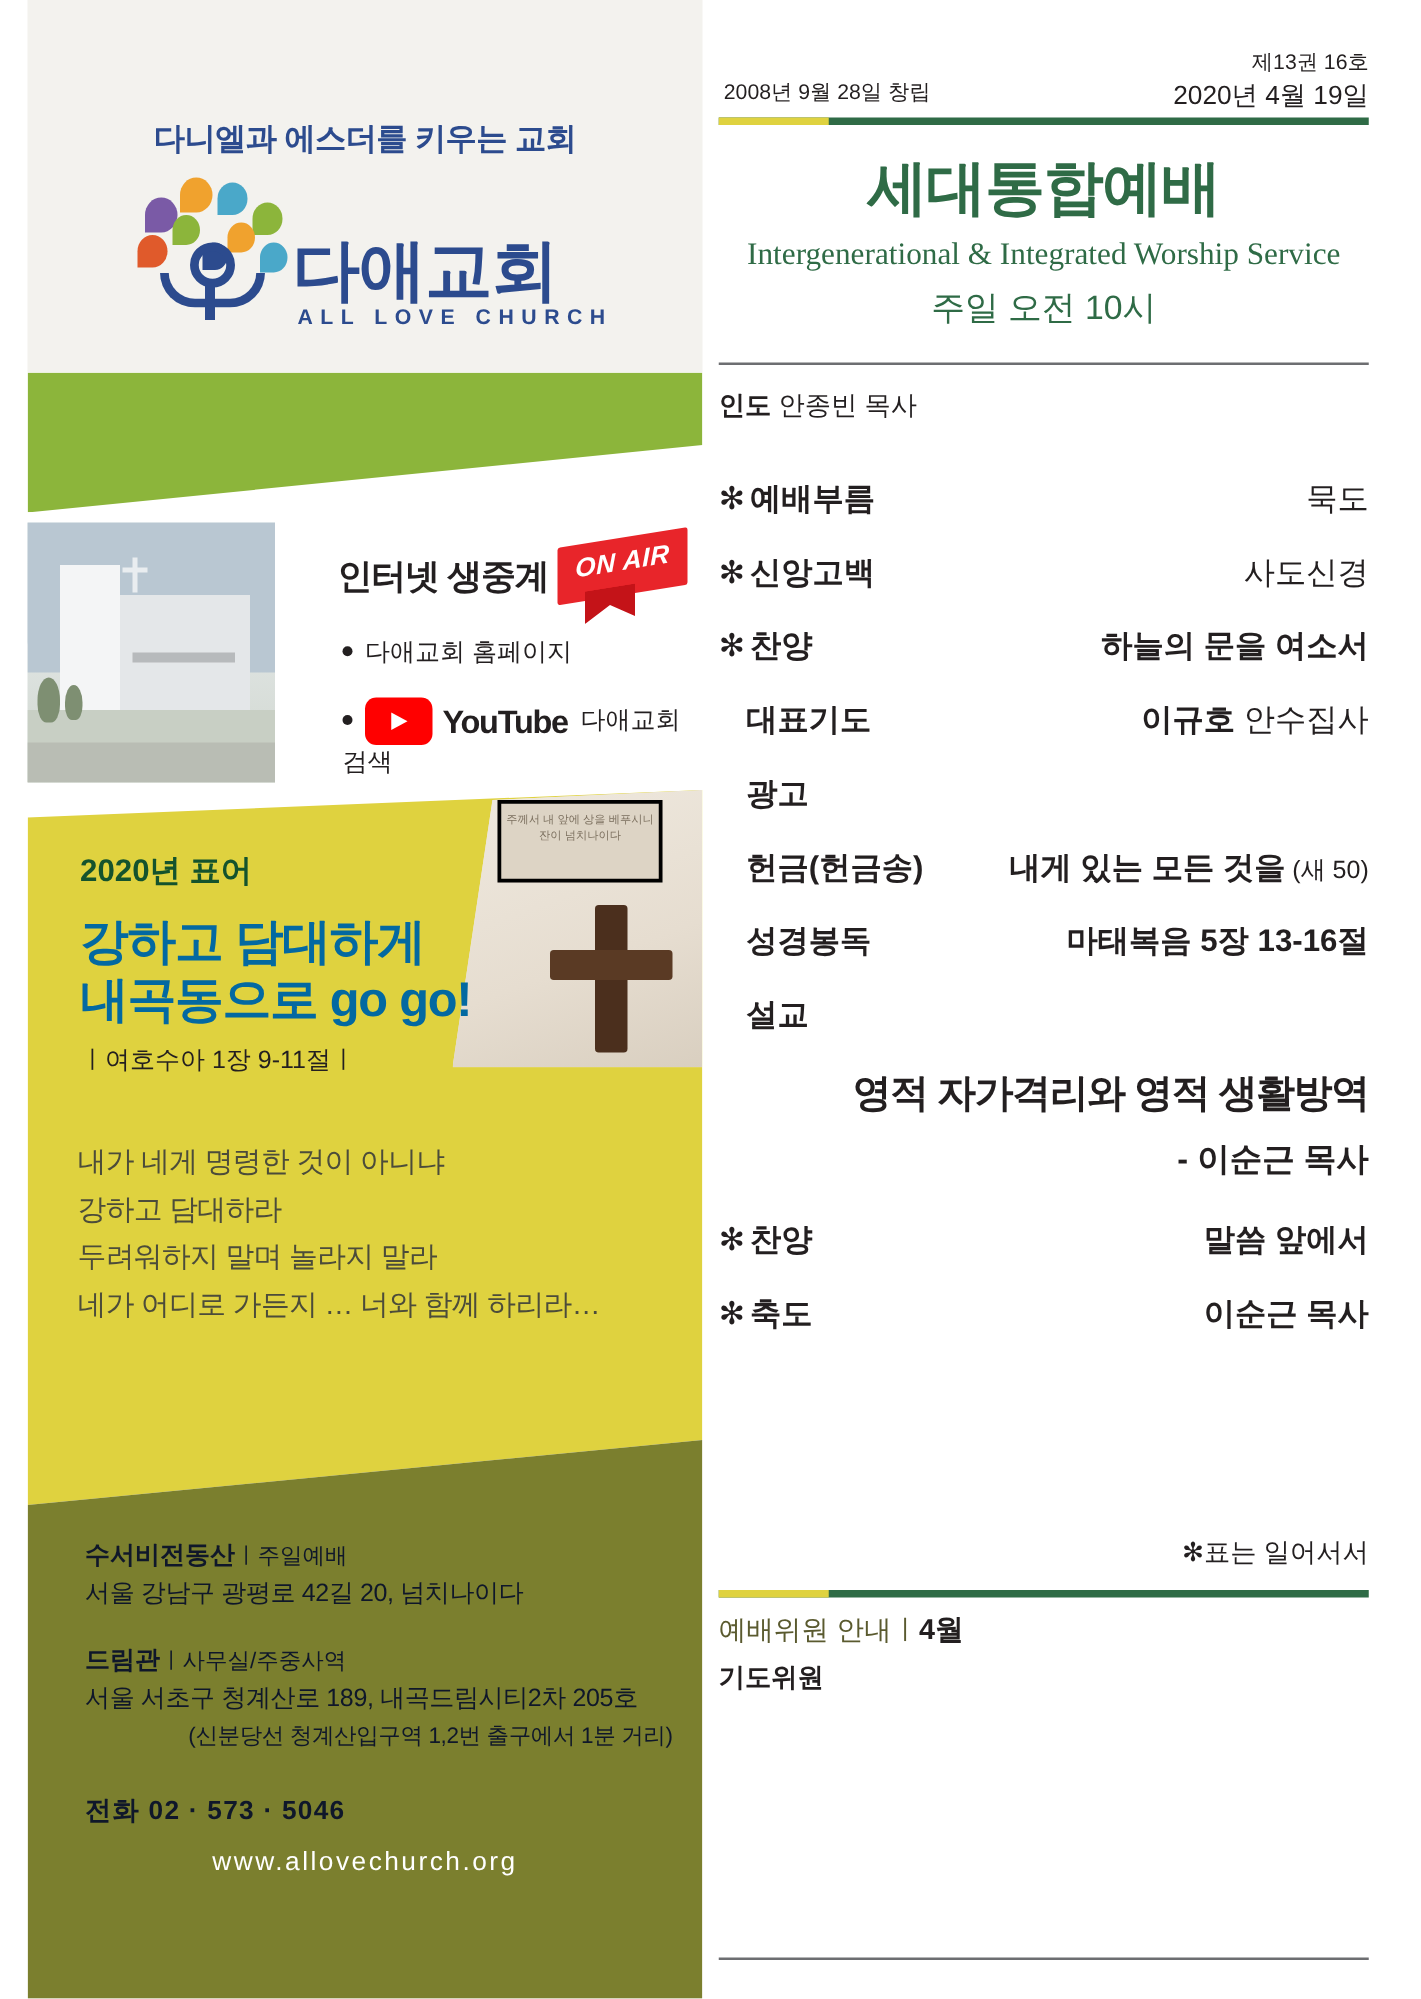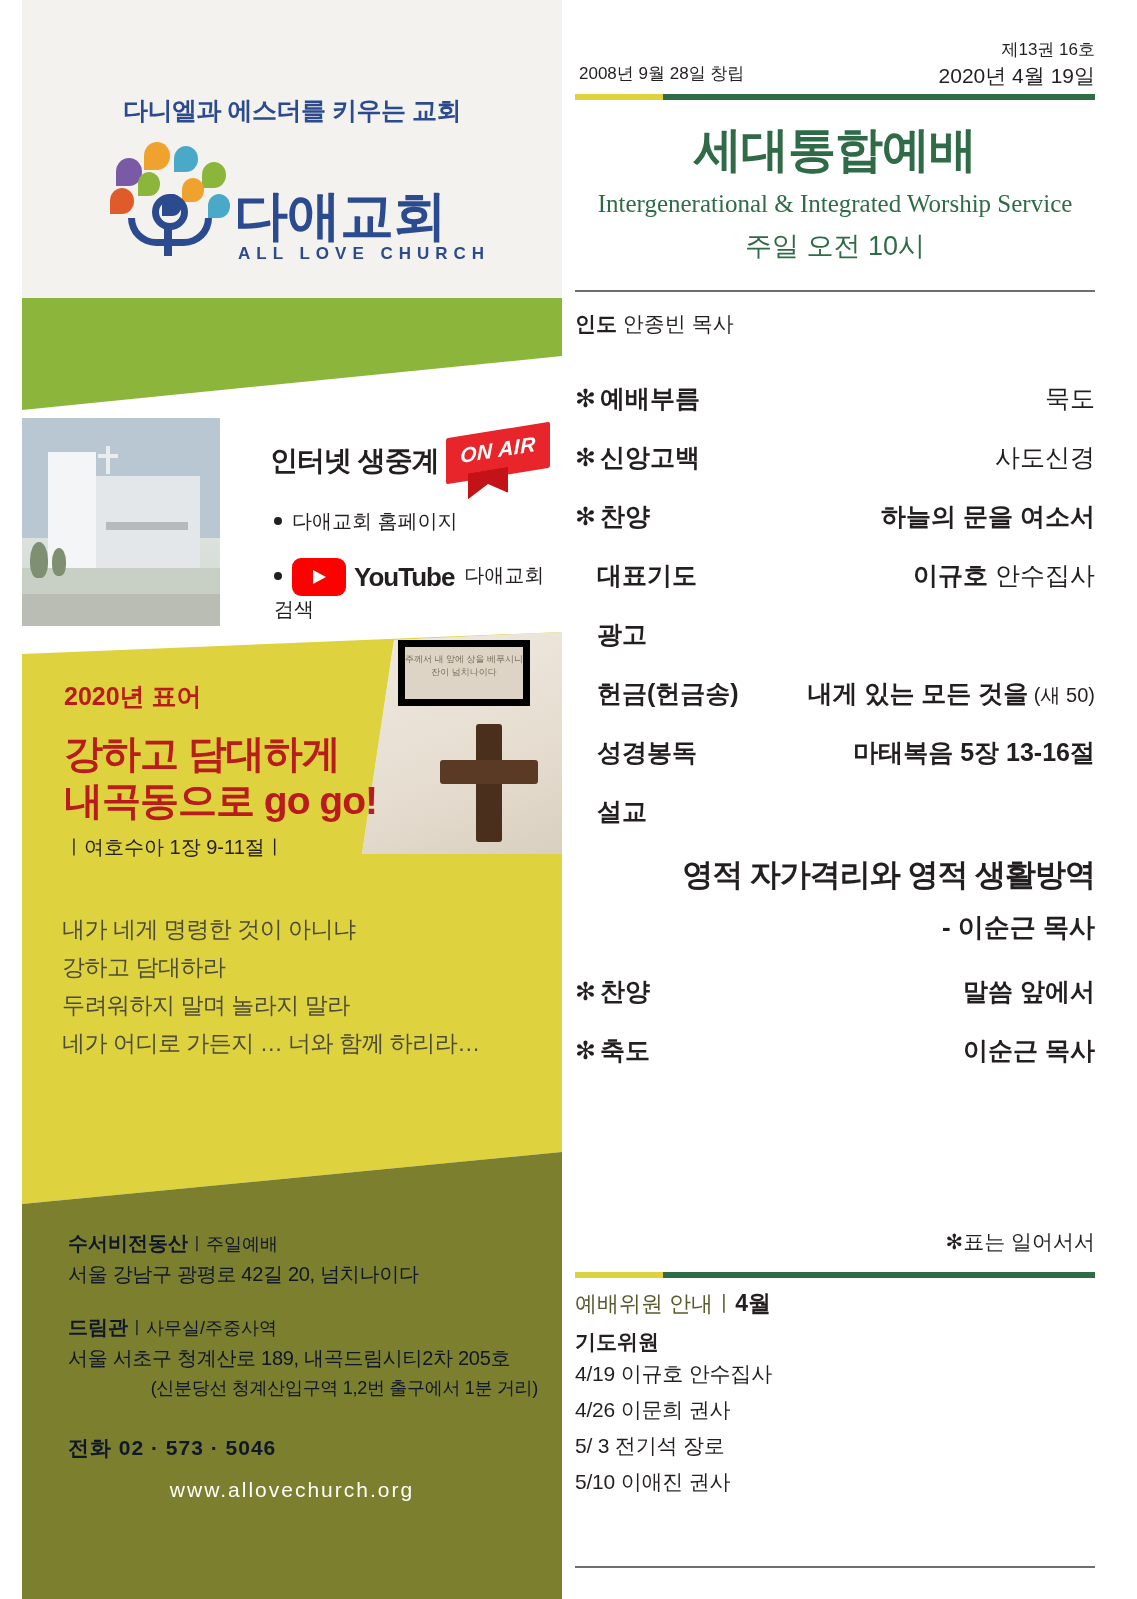--- a/index.html
+++ b/index.html
@@ -146,35 +146,35 @@
   .motto-photo {
     position: absolute; right: 0; top: 0;
     width: 200px; height: 222px;
     background: #efeae2;
     clip-path: polygon(32px 8px, 200px 0, 200px 222px, 0 222px);
     overflow:hidden;
   }
   .motto-photo .wall { position:absolute; left:0; top:0; width:200px; height:222px;
      background: linear-gradient(160deg,#efe9df 0%, #e6ddd0 60%, #d9cfc0 100%); }
   .motto-photo .plate { position:absolute; left:36px; top:8px; width:132px; height:66px;
-     background:#ddd4c5; border:7px solid #000000; }
+     background:#ddd4c5; border:3px solid #000000; }
   .motto-photo .plate span { display:block; font-size:9px; color:#7b6f5e; text-align:center;
      line-height:13px; margin-top:6px; }
   .motto-photo .cross-v { position:absolute; left:114px; top:92px; width:26px; height:118px;
      background:#4b2f1d; border-radius:3px; }
   .motto-photo .cross-h { position:absolute; left:78px; top:128px; width:98px; height:24px;
      background:#5a3a24; border-radius:3px; }
 
   .motto-year {
     position: absolute; left: 42px; top: 48px;
-    font-size: 25px; font-weight: bold; color: #b91c1c;
+    font-size: 25px; font-weight: bold; color: #14532d;
   }
   .motto-main {
     position: absolute; left: 42px; top: 98px;
-    font-size: 39px; font-weight: bold; color: #b91c1c;
+    font-size: 39px; font-weight: bold; color: #0369a1;
     line-height: 47px; letter-spacing: -1px;
   }
   .motto-ref {
     position: absolute; left: 42px; top: 202px;
     font-size: 20px; color: #231f20;
   }
   .motto-verse {
     position: absolute; left: 40px; top: 278px;
     font-size: 23px; color: #4c4c3a; line-height: 38px;
     letter-spacing: -0.5px;
@@ -458,21 +458,15 @@
     </div>
 
   <div class="stand-note">✻표는 일어서서</div>
 
   <div class="rule-bottom"></div>
 
   <div class="committee-head">
     <span>예배위원 안내ㅣ</span><b>4월</b>
   </div>
   <div class="committee-sub">기도위원</div>
-  <div class="committee-list" id="committee-list">
-      <div>4/19  이규호 안수집사</div>
-      <div>4/26  이문희 권사</div>
-      <div>5/  3  전기석 장로</div>
-      <div>5/10  이애진 권사</div>
-    </div>
 
   <div class="rule-foot"></div>
 </div>
 
 </body></html>

